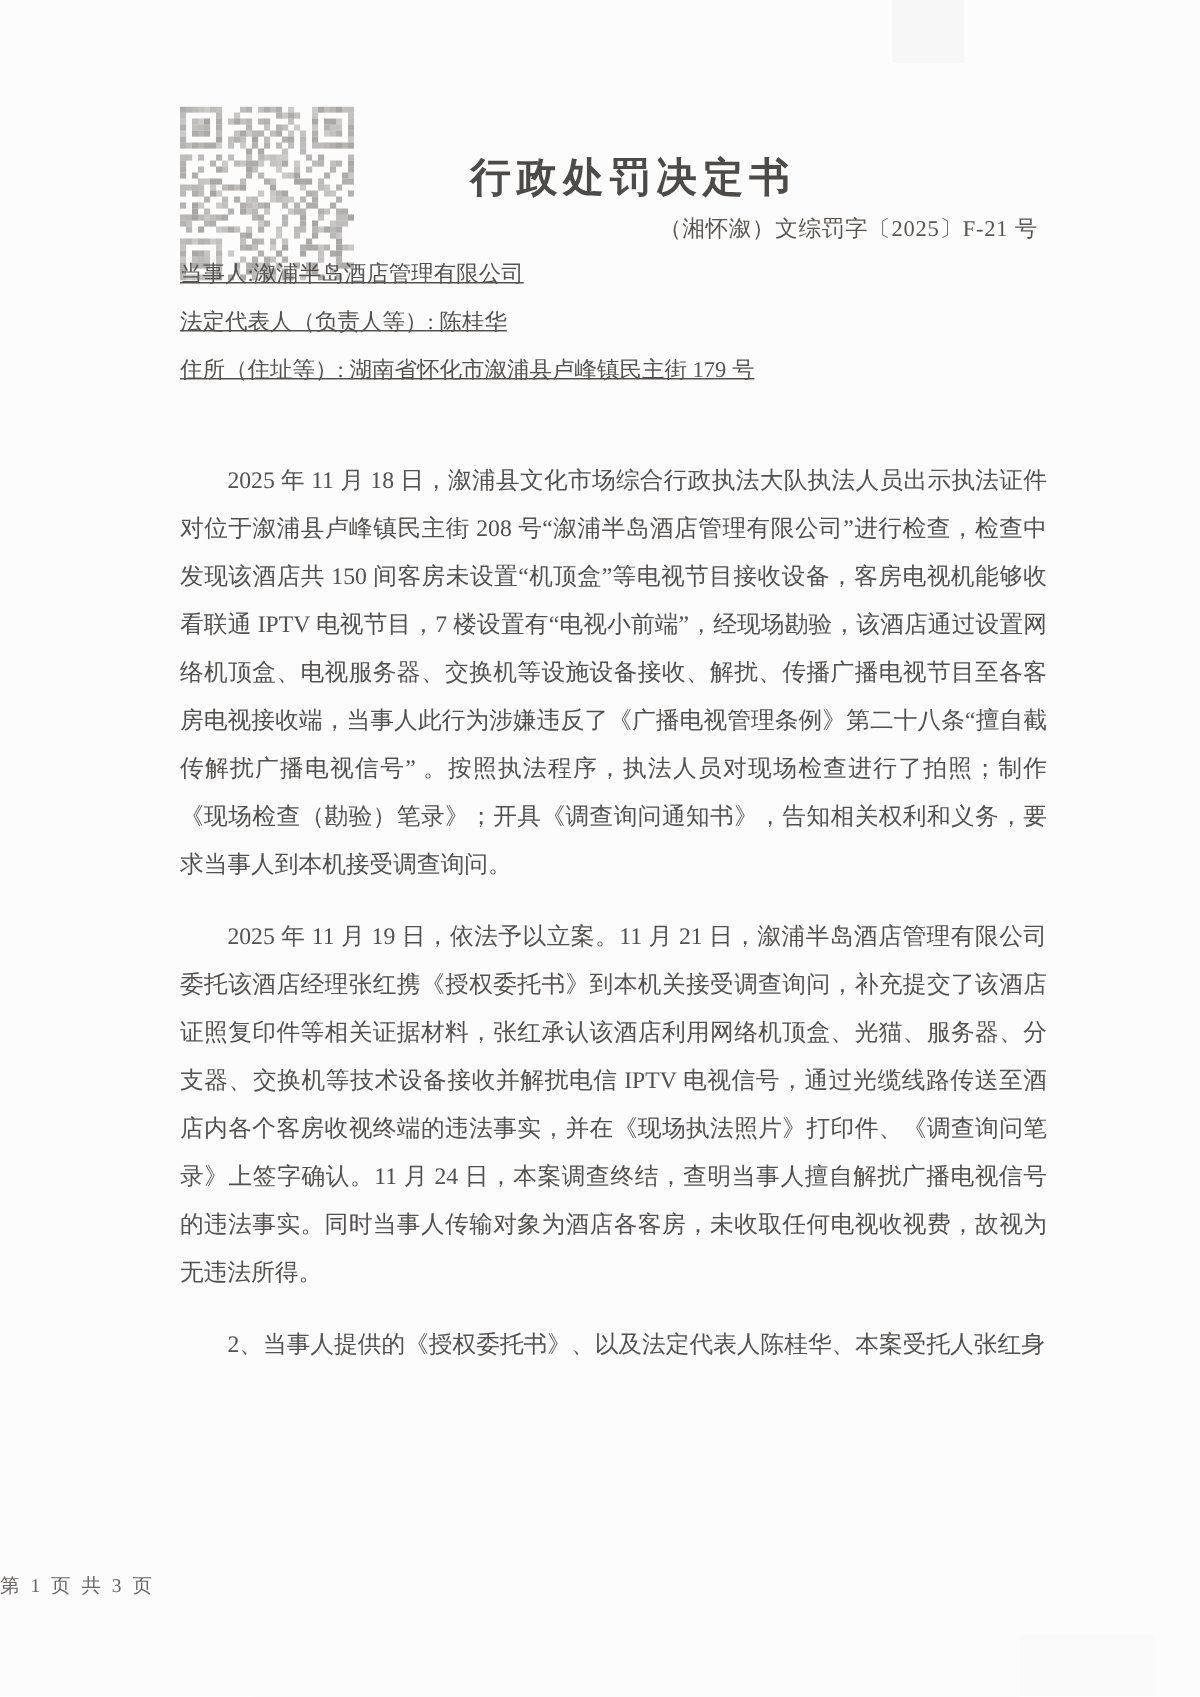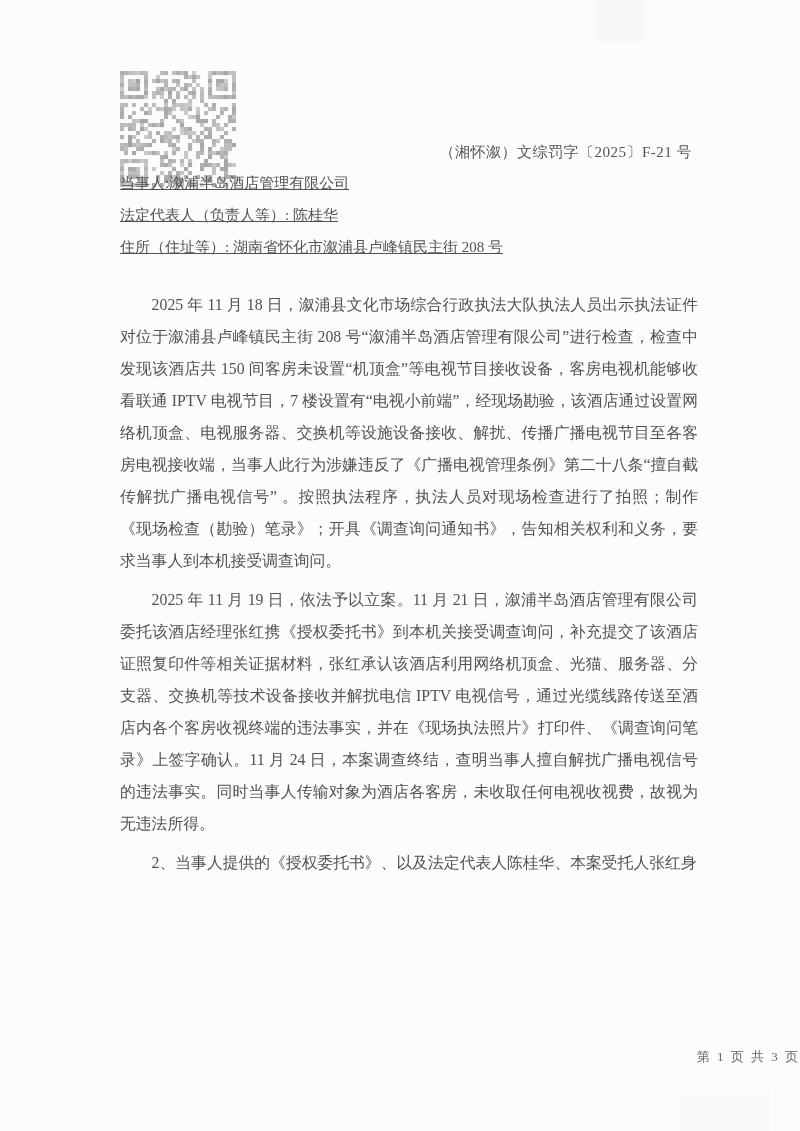--- a/index.html
+++ b/index.html
@@ -64,27 +64,27 @@
   .body-text {
     position: absolute;
     left: 120px; top: 289px;
     width: 578px;
     font-size: 15.8px;
     line-height: 32px;
     text-align: justify;
     color: #535150;
   }
   .body-text p {
-    margin: 0 0 7px 0;
+    margin: 16px 0 7px 0;
     text-indent: 2em;
   }
   .page-footer {
     position: absolute;
     left: 0; right: 0; top: 1048px;
-    text-align: right;
+    text-align: left;
     font-size: 13px;
     letter-spacing: 2px;
     color: #686563;
   }
 </style>
 </head>
 <body>
 
 <div class="page">
 
@@ -489,27 +489,28 @@
       <rect x="12" y="28" width="1.02" height="1.02" fill="#8e8c8a" opacity="0.77"></rect>
       <rect x="14" y="28" width="1.02" height="1.02" fill="#8e8c8a" opacity="0.91"></rect>
       <rect x="15" y="28" width="1.02" height="1.02" fill="#8e8c8a" opacity="0.72"></rect>
       <rect x="17" y="28" width="1.02" height="1.02" fill="#8e8c8a" opacity="0.85"></rect>
       <rect x="18" y="28" width="1.02" height="1.02" fill="#8e8c8a" opacity="0.72"></rect>
       <rect x="20" y="28" width="1.02" height="1.02" fill="#8e8c8a" opacity="0.58"></rect>
       <rect x="23" y="28" width="1.02" height="1.02" fill="#8e8c8a" opacity="0.93"></rect>
       <rect x="26" y="28" width="1.02" height="1.02" fill="#8e8c8a" opacity="0.82"></rect>
     </svg>
 
+  <div class="doc-title">行政处罚决定书</div>
 
   <div class="doc-number">（湘怀溆）文综罚字〔2025〕F-21 号</div>
 
   <div class="party-info">
     <div class="line">当事人:溆浦半岛酒店管理有限公司</div>
     <div class="line">法定代表人（负责人等）: 陈桂华</div>
-    <div class="line">住所（住址等）: 湖南省怀化市溆浦县卢峰镇民主街 208 号</div>
+    <div class="line">住所（住址等）: 湖南省怀化市溆浦县卢峰镇民主街 179 号</div>
   </div>
 
   <div class="body-text">
     <p>2025 年 11 月 18 日，溆浦县文化市场综合行政执法大队执法人员出示执法证件对位于溆浦县卢峰镇民主街 208 号“溆浦半岛酒店管理有限公司”进行检查，检查中发现该酒店共 150 间客房未设置“机顶盒”等电视节目接收设备，客房电视机能够收看联通 IPTV 电视节目，7 楼设置有“电视小前端”，经现场勘验，该酒店通过设置网络机顶盒、电视服务器、交换机等设施设备接收、解扰、传播广播电视节目至各客房电视接收端，当事人此行为涉嫌违反了《广播电视管理条例》第二十八条“擅自截传解扰广播电视信号” 。按照执法程序，执法人员对现场检查进行了拍照；制作《现场检查（勘验）笔录》；开具《调查询问通知书》，告知相关权利和义务，要求当事人到本机接受调查询问。</p>
     <p>2025 年 11 月 19 日，依法予以立案。11 月 21 日，溆浦半岛酒店管理有限公司委托该酒店经理张红携《授权委托书》到本机关接受调查询问，补充提交了该酒店证照复印件等相关证据材料，张红承认该酒店利用网络机顶盒、光猫、服务器、分支器、交换机等技术设备接收并解扰电信 IPTV 电视信号，通过光缆线路传送至酒店内各个客房收视终端的违法事实，并在《现场执法照片》打印件、《调查询问笔录》上签字确认。11 月 24 日，本案调查终结，查明当事人擅自解扰广播电视信号的违法事实。同时当事人传输对象为酒店各客房，未收取任何电视收视费，故视为无违法所得。</p>
     <p>2、当事人提供的《授权委托书》、以及法定代表人陈桂华、本案受托人张红身</p>
   </div>
 
   <div class="page-footer">第 1 页 共 3 页</div>
 

